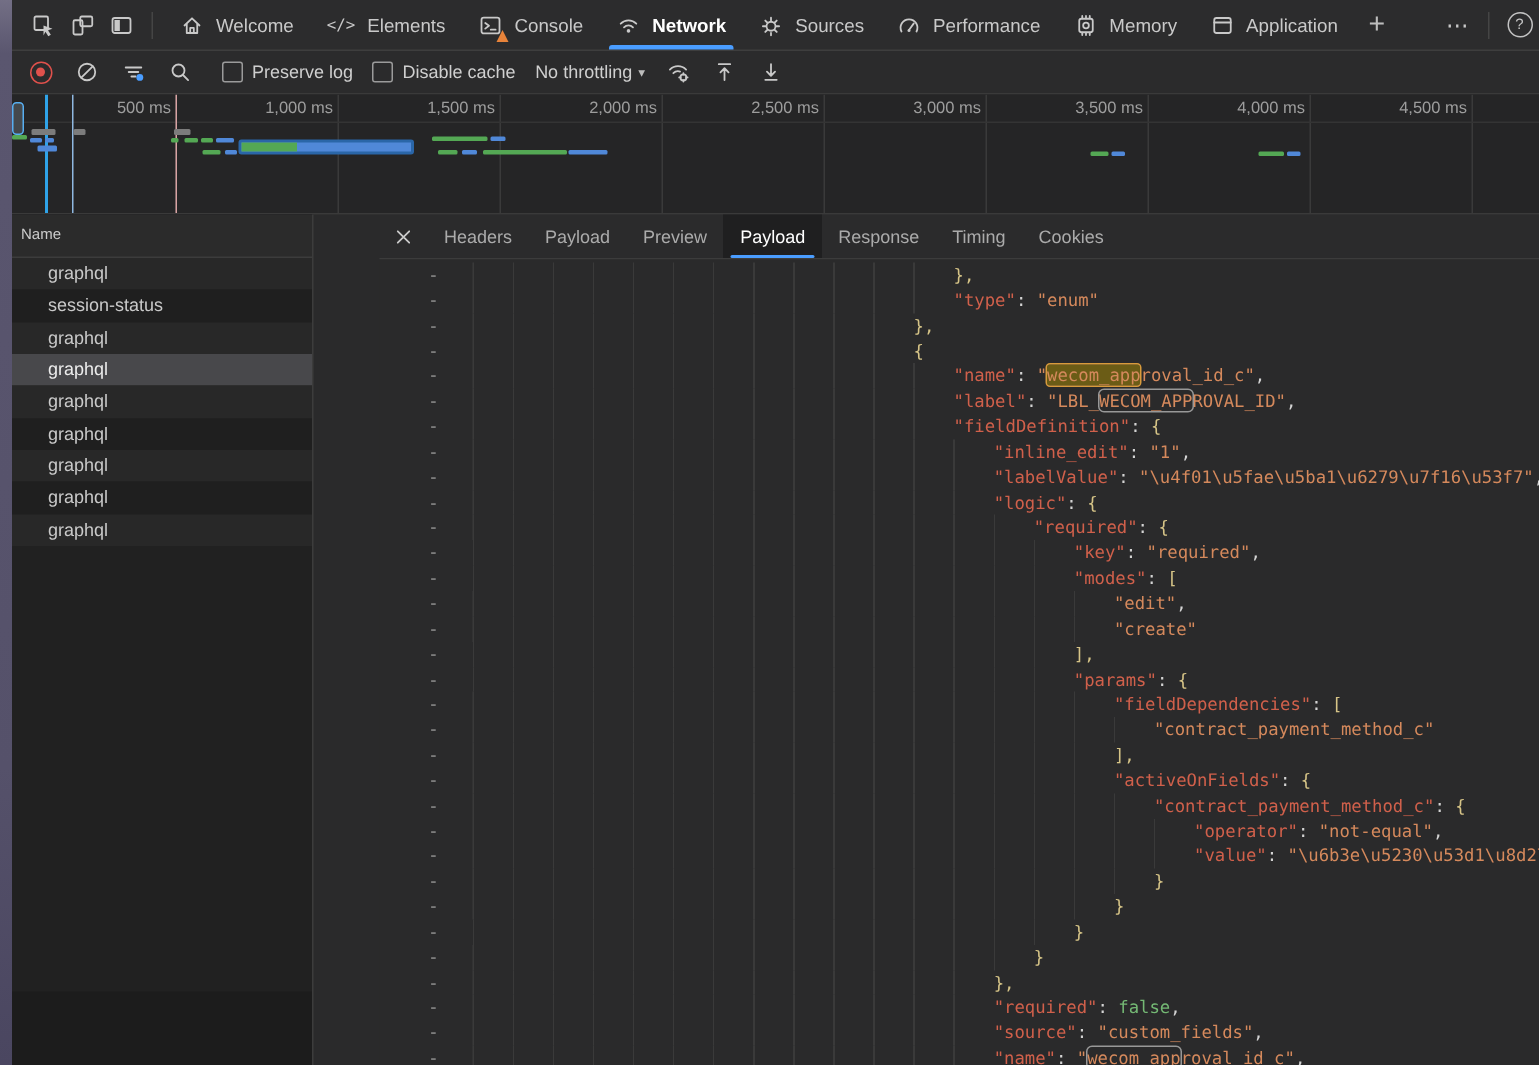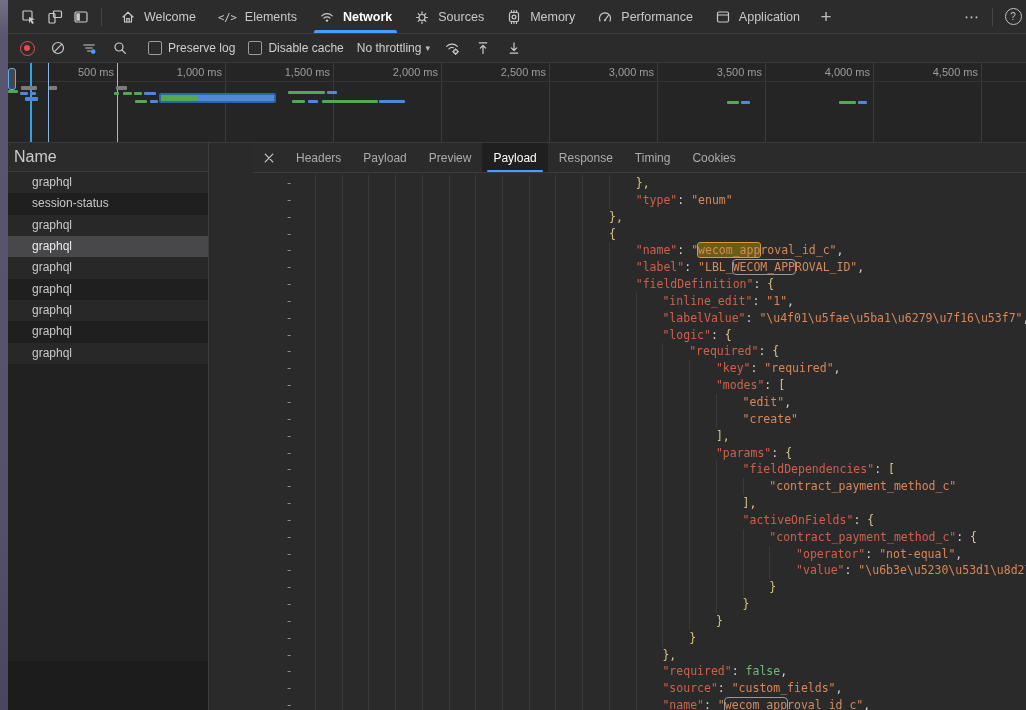--- a/index.html
+++ b/index.html
@@ -54,21 +54,21 @@
   .bar.green{background:var(--bar-green);}
   .bar.blue{background:var(--bar-blue);}
   .bar.gray{background:var(--bar-gray);}
   .bar-selected{position:absolute;border:2px solid #2a66a8;background:var(--bar-blue);
     display:flex;box-sizing:border-box;border-radius:2px;}
   .bar-selected i{background:var(--bar-green);height:100%;flex:none;}
 
   
   .split{flex:1;display:flex;min-height:0;}
   .reqs{width:200px;flex:none;background:#212121;position:relative;overflow:hidden;}
-  .reqs-header{height:28px;line-height:28px;padding-left:6px;font-size:16px;color:#cccccc;
+  .reqs-header{height:28px;line-height:28px;padding-left:6px;font-size:10px;color:#cccccc;
     background:#2b2b2b;border-bottom:1px solid #3c3c3c;}
   .row{height:21.33px;line-height:21.33px;padding-left:24px;font-size:12px;color:#c9c9c9;
     white-space:nowrap;overflow:hidden;}
   .row.odd{background:#282828;}
   .row.even{background:#1f1f1f;}
   .row.selected{background:#48484b;color:#ececec;}
   .reqs-footer{position:absolute;left:0;right:0;top:518px;bottom:0;background:#1c1c1c;}
 
   .detail{flex:1;border-left:1px solid #3c3c3c;display:flex;flex-direction:column;min-width:0;background:#2a2a2b;padding-left:44px;}
   .detail-tabs{height:29px;flex:none;display:flex;align-items:center;background:#2b2b2c;
@@ -133,57 +133,68 @@
               </svg>
             </span>
             <span class="tab-label">Welcome</span>
           </div>
           <div class="tab">
             <span class="icon">
               <span class="ticon">&lt;/&gt;</span>
             </span>
             <span class="tab-label">Elements</span>
           </div>
+          <div class="tab">
+            <span class="icon">
+              <svg viewBox="0 0 16 16" width="16" height="16" fill="none" stroke="#c9c9c9" stroke-width="1.2" stroke-linecap="round" stroke-linejoin="round">
+                <rect x="2" y="2.8" width="12" height="10.5" rx="1.5"></rect>
+                <path d="M4.5 6.3L7 8.2 4.5 10.1"></path>
+                <path d="M8.2 10.8h3.2"></path>
+              </svg>
+              <i class="warn-badge"></i>
+            </span>
+            <span class="tab-label">Console</span>
+          </div>
           <div class="tab active">
             <span class="icon">
               <svg viewBox="0 0 16 16" width="16" height="16" fill="none" stroke="#c9c9c9" stroke-width="1.2" stroke-linecap="round" stroke-linejoin="round">
                 <path d="M2.8 6.8a7.3 7.3 0 0 1 10.4 0M5 9.2a4.2 4.2 0 0 1 6 0"></path>
                 <circle cx="8" cy="11.6" r="1.2" fill="#c9c9c9" stroke="none"></circle>
               </svg>
             </span>
             <span class="tab-label">Network</span>
           </div>
           <div class="tab">
             <span class="icon">
               <svg viewBox="0 0 16 16" width="16" height="16" fill="none" stroke="#c9c9c9" stroke-width="1.2" stroke-linecap="round" stroke-linejoin="round">
                 <circle cx="8" cy="8.5" r="3"></circle>
                 <path d="M8 2.8v1.8M8 12.9v1.6M2.6 8.5h1.8M11.6 8.5h1.8M4.2 4.7l1.3 1.3M10.5 11l1.3 1.3M11.8 4.7l-1.3 1.3M5.5 11l-1.3 1.3"></path>
               </svg>
             </span>
             <span class="tab-label">Sources</span>
+          </div>
+          <div class="tab">
+            <span class="icon">
+              <svg viewBox="0 0 16 16" width="16" height="16" fill="none" stroke="#c9c9c9" stroke-width="1.2" stroke-linecap="round" stroke-linejoin="round">
+                <path d="M3 12a5.6 5.6 0 1 1 10 0"></path>
+                <path d="M8 11l3.2-4.4"></path>
+                <circle cx="8" cy="11.3" r="1" fill="#c9c9c9" stroke="none"></circle>
+              </svg>
+            </span>
+            <span class="tab-label">Performance</span>
           </div>
           <div class="tab">
             <span class="icon">
               <svg viewBox="0 0 16 16" width="16" height="16" fill="none" stroke="#c9c9c9" stroke-width="1.2" stroke-linecap="round" stroke-linejoin="round">
                 <rect x="3.5" y="3.5" width="9" height="9" rx="1.5"></rect>
                 <circle cx="8" cy="8" r="1.9"></circle>
                 <path d="M5.5 1.6v1.6M8 1.6v1.6M10.5 1.6v1.6M5.5 12.8v1.6M8 12.8v1.6M10.5 12.8v1.6"></path>
               </svg>
             </span>
             <span class="tab-label">Memory</span>
-          </div>
-          <div class="tab">
-            <span class="icon">
-              <svg viewBox="0 0 16 16" width="16" height="16" fill="none" stroke="#c9c9c9" stroke-width="1.2" stroke-linecap="round" stroke-linejoin="round">
-                <path d="M3 12a5.6 5.6 0 1 1 10 0"></path>
-                <path d="M8 11l3.2-4.4"></path>
-                <circle cx="8" cy="11.3" r="1" fill="#c9c9c9" stroke="none"></circle>
-              </svg>
-            </span>
-            <span class="tab-label">Performance</span>
           </div>
           <div class="tab">
             <span class="icon">
               <svg viewBox="0 0 16 16" width="16" height="16" fill="none" stroke="#c9c9c9" stroke-width="1.2" stroke-linecap="round" stroke-linejoin="round">
                 <rect x="2.5" y="3" width="11" height="10" rx="1.5"></rect>
                 <path d="M2.5 6h11"></path>
               </svg>
             </span>
             <span class="tab-label">Application</span>
           </div>

